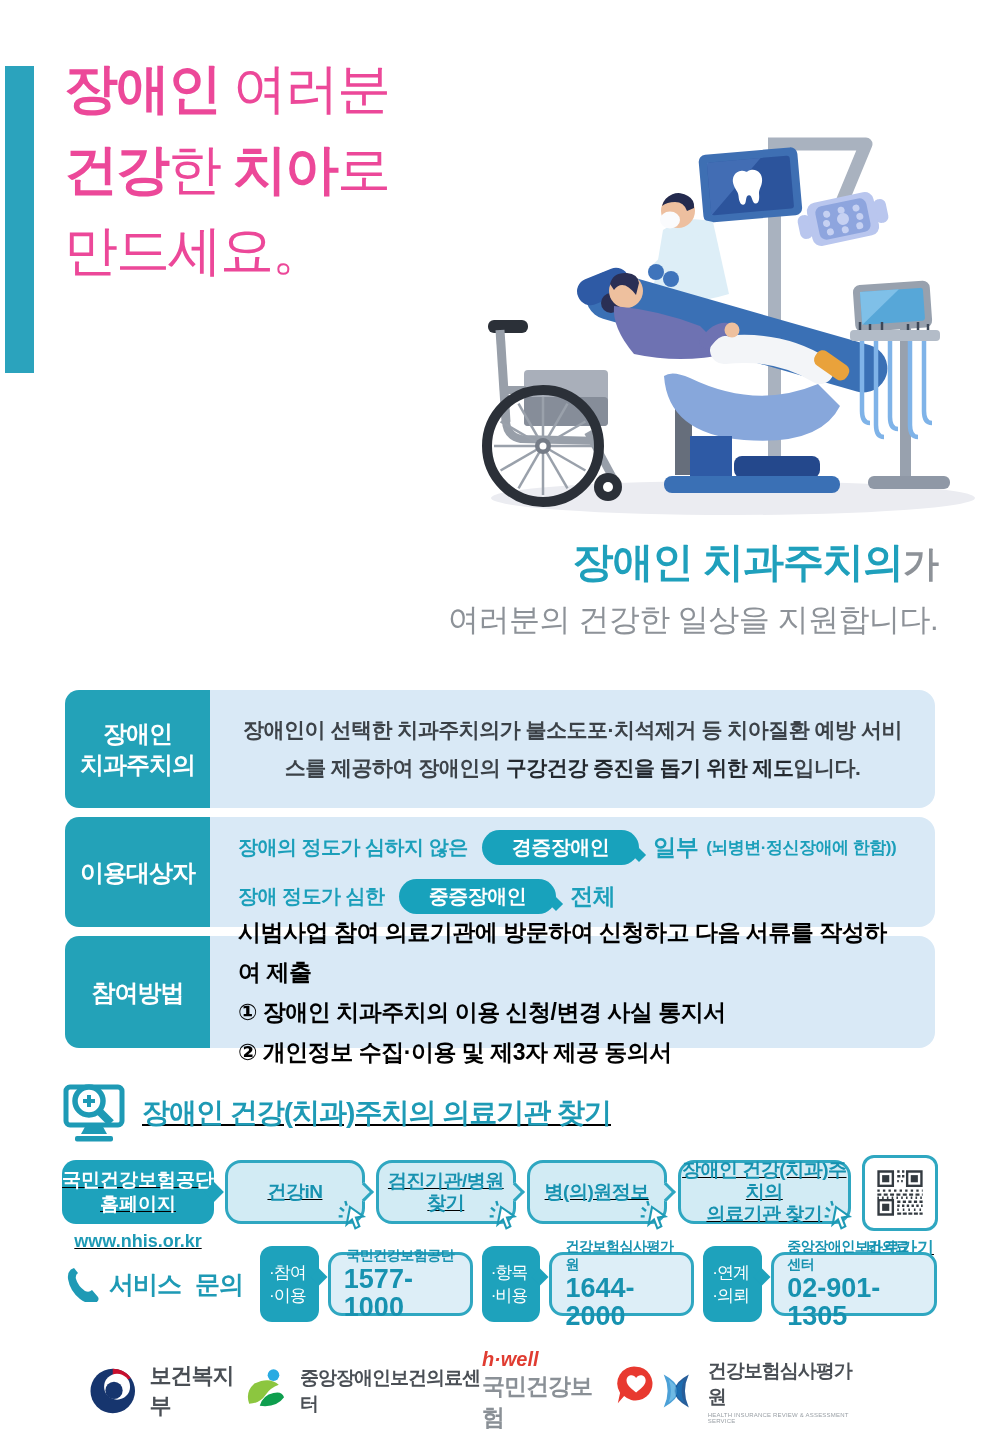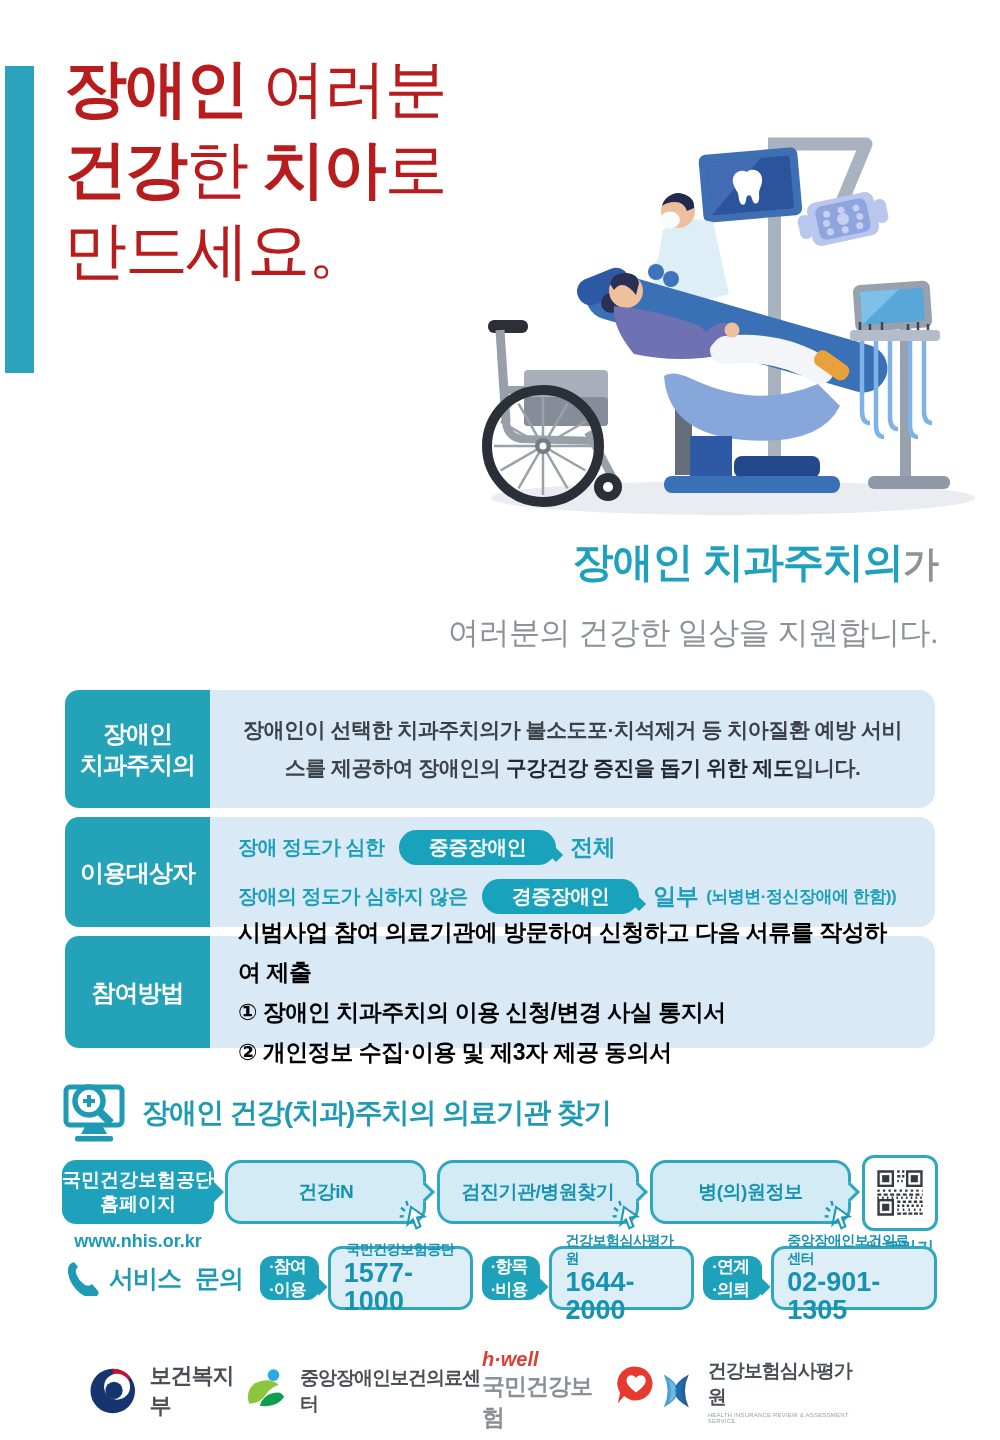--- a/index.html
+++ b/index.html
@@ -1,32 +1,32 @@
 <!DOCTYPE html>
 <html><head>
 <meta charset="utf-8">
 <style>
   * { margin:0; padding:0; box-sizing:border-box; }
   body { background:#fff; font-family:"Liberation Sans","DejaVu Sans",sans-serif; }
   #poster { position:relative; width:1000px; height:1440px; background:#ffffff; overflow:hidden; }
 
   
   .hl-bar { position:absolute; left:5px; top:66px; width:29px; height:307px; background:#2ba3bd; }
-  .hl { position:absolute; left:64px; top:48px; color:#b91c1c; font-size:63px; line-height:81px;
+  .hl { position:absolute; left:64px; top:48px; color:#ec4899; font-size:54px; line-height:81px;
         letter-spacing:-2px; font-weight:500; white-space:nowrap; }
   .hl b { font-weight:900; }
 
   
   .illus { position:absolute; left:438px; top:90px; width:562px; height:438px; }
 
   
   .subtitle { position:absolute; right:62px; top:535px; text-align:right; white-space:nowrap; }
   .subtitle .acc { font-size:41px; font-weight:900; color:#1fa0bc; letter-spacing:-1px; }
   .subtitle .suf { font-size:36px; font-weight:600; color:#8d9298; letter-spacing:-1px; }
-  .subtitle .l2  { font-size:31px; color:#8d9298; font-weight:500; margin-top:22px; letter-spacing:-0.5px; }
+  .subtitle .l2  { font-size:31px; color:#8d9298; font-weight:500; margin-top:9px; letter-spacing:-0.5px; }
 
   
   .info { position:absolute; left:65px; top:690px; width:870px; display:flex; flex-direction:column; gap:9px; }
   .irow { display:flex; align-items:stretch; }
   .ilabel { width:145px; background:#23a2b8; border-radius:14px 0 0 14px; color:#fff; font-weight:800;
             font-size:24px; line-height:31px; display:flex; flex-direction:column; justify-content:center;
             align-items:center; text-align:center; letter-spacing:-1px; }
   .icontent { flex:1; background:#d9e9f6; border-radius:0 16px 16px 0; padding:24px 28px;
               display:flex; flex-direction:column; justify-content:center; }
   .body-text { font-size:21px; line-height:38px; color:#3c4248; font-weight:600; letter-spacing:-0.5px;text-align:center; }
@@ -35,21 +35,21 @@
   .trow + .trow { margin-top:14px; }
   .pill { position:relative; background:#18a2bc; color:#fff; font-weight:800; font-size:20px;
           border-radius:18px; padding:4px 30px; margin:0 14px; white-space:nowrap; }
   .pill::after { content:""; position:absolute; right:-5px; bottom:5px; width:10px; height:10px;
                  background:#18a2bc; transform:rotate(45deg); }
   .trow .strong { font-size:23px; font-weight:800; }
   .trow .note { font-size:17px; font-weight:700; margin-left:8px; }
   .steps-text div { font-size:23px; line-height:40px; color:#000000; font-weight:600; letter-spacing:-0.5px; }
 
   
-  .search { position:absolute; left:62px; top:1082px; width:876px; }
+  .search { position:absolute; left:62px; top:1082px; width:876px;text-decoration:underline; }
   .search-head { display:flex; align-items:center; gap:16px; }
   .search-title { font-size:28px; font-weight:900; color:#1e9ab5; letter-spacing:-1px; }
   .flow { display:flex; margin-top:16px; gap:11px; align-items:flex-start; }
   .src-col { width:152px; text-align:center; }
   .src { position:relative; height:64px; background:#1ea2bc; border-radius:14px; color:#fff; font-weight:800;
          font-size:19px; line-height:24px; display:flex; flex-direction:column; justify-content:center; }
   .src::after { content:""; position:absolute; right:-7px; top:25px; width:14px; height:14px;
                 background:#1ea2bc; transform:rotate(45deg); }
   .url { margin-top:7px; color:#1e9ab5; font-size:18px; font-weight:700; }
   .step { position:relative; flex:1; height:64px; background:#d2ebf4; border:3px solid #2fa7c1;
@@ -61,22 +61,22 @@
   .cursor { position:absolute; right:-8px; bottom:-10px; width:32px; height:32px; }
   .qr-col { width:76px; text-align:center; }
   .qrbox { width:76px; height:76px; border:3px solid #2fa7c1; border-radius:12px; background:#fff;
            display:flex; align-items:center; justify-content:center; margin-top:-5px; }
   .qr-label { margin-top:5px; color:#1e9ab5; font-size:17px; font-weight:700; }
 
   
   .contact { position:absolute; left:65px; top:1246px; width:872px; display:flex; align-items:center; gap:9px; }
   .c-title { display:flex; align-items:center; gap:10px; color:#1e9ab5; font-size:25px; font-weight:800;
              letter-spacing:-1px; margin-right:8px; white-space:nowrap;font-family:Liberation Mono, monospace; }
-  .tag { position:relative; width:66px; height:44px; background:#1ea2bc; color:#fff; border-radius:12px;
-         font-size:17px; font-weight:700; line-height:23px; display:flex; flex-direction:column;
+  .tag { position:relative; width:66px; height:76px; background:#1ea2bc; color:#fff; border-radius:12px;
+         font-size:17px; font-weight:400; line-height:23px; display:flex; flex-direction:column;
          justify-content:center; padding-left:9px; letter-spacing:-1px; }
   .tag::after { content:""; position:absolute; right:-6px; top:25px; width:12px; height:12px;
                 background:#1ea2bc; transform:rotate(45deg); }
   .pbox { height:64px; border:3px solid #2fa7c1; background:#ddeef7; border-radius:14px; display:flex;
           flex-direction:column; align-items:center; justify-content:center; padding:0 13px; min-width:144px; }
   .pbox .org { font-size:14px; font-weight:800; color:#1792b0; letter-spacing:-0.5px; }
   .pbox .num { font-size:27px; font-weight:900; color:#1792b0; line-height:28px; letter-spacing:0; }
 
   
   .footer { position:absolute; left:0; top:1348px; width:952px; padding:0 88px; display:flex;
@@ -237,29 +237,29 @@
       </div>
       <div class="icontent">
         <div class="body-text"><span>장애인이 선택한 치과주치의가 불소도포·치석제거 등 치아질환 예방 서비스를 제공하여 장애인의 </span><b>구강건강 증진을 돕기 위한 제도</b><span>입니다.</span></div>
       </div>
     </div>
 
     <div class="irow" style="height:110px">
       <div class="ilabel">이용대상자</div>
       <div class="icontent">
         <div class="trow">
-          <span>장애 정도가 심한</span>
-          <span class="pill">중증장애인</span>
-          <span class="strong">전체</span>
-        </div>
-        <div class="trow">
           <span>장애의 정도가 심하지 않은</span>
           <span class="pill">경증장애인</span>
           <span class="strong">일부</span>
           <span class="note">(뇌병변·정신장애에 한함))</span>
+        </div>
+        <div class="trow">
+          <span>장애 정도가 심한</span>
+          <span class="pill">중증장애인</span>
+          <span class="strong">전체</span>
         </div>
       </div>
     </div>
 
     <div class="irow" style="height:112px">
       <div class="ilabel">참여방법</div>
       <div class="icontent steps-text">
         <div>시범사업 참여 의료기관에 방문하여 신청하고 다음 서류를 작성하여 제출</div>
         <div>① 장애인 치과주치의 이용 신청/변경 사실 통지서</div>
         <div>② 개인정보 수집·이용 및 제3자 제공 동의서</div>
@@ -322,20 +322,32 @@
         <svg class="cursor" viewBox="0 0 24 24">
           <path d="M9 6 L19 13 L13.5 14 L16 20.5 L13 22 L10.5 15.5 L6.5 19 Z" fill="#fff" stroke="#1e9ab5" stroke-width="1.6"></path>
           <g stroke="#1e9ab5" stroke-width="1.8">
               <line x1="4.5" y1="9" x2="1.5" y2="6.5"></line>
               <line x1="3.5" y1="13" x2="0.5" y2="13"></line>
               <line x1="6.5" y1="5" x2="5.5" y2="1.5"></line>
             </g>
         </svg>
       </div>
 
+      <div class="step wide">
+        <span>장애인 건강(치과)주치의</span>
+        <span>의료기관 찾기</span>
+        <svg class="cursor" viewBox="0 0 24 24">
+          <path d="M9 6 L19 13 L13.5 14 L16 20.5 L13 22 L10.5 15.5 L6.5 19 Z" fill="#fff" stroke="#1e9ab5" stroke-width="1.6"></path>
+          <g stroke="#1e9ab5" stroke-width="1.8">
+              <line x1="4.5" y1="9" x2="1.5" y2="6.5"></line>
+              <line x1="3.5" y1="13" x2="0.5" y2="13"></line>
+              <line x1="6.5" y1="5" x2="5.5" y2="1.5"></line>
+            </g>
+        </svg>
+      </div>
 
       <div class="qr-col">
         <div class="qrbox">
           <svg width="58" height="58" viewBox="0 0 73 73">
             <g fill="#333a40">
               <path d="M8 8h21v21h-21z M44 8h21v21h-21z M8 44h21v21h-21z"></path>
             </g>
             <g fill="#fff">
                 <rect x="11" y="11" width="15" height="15"></rect>
                 <rect x="47" y="11" width="15" height="15"></rect>

